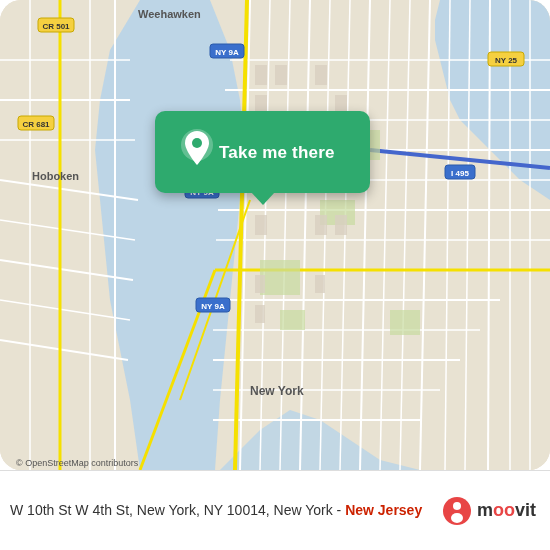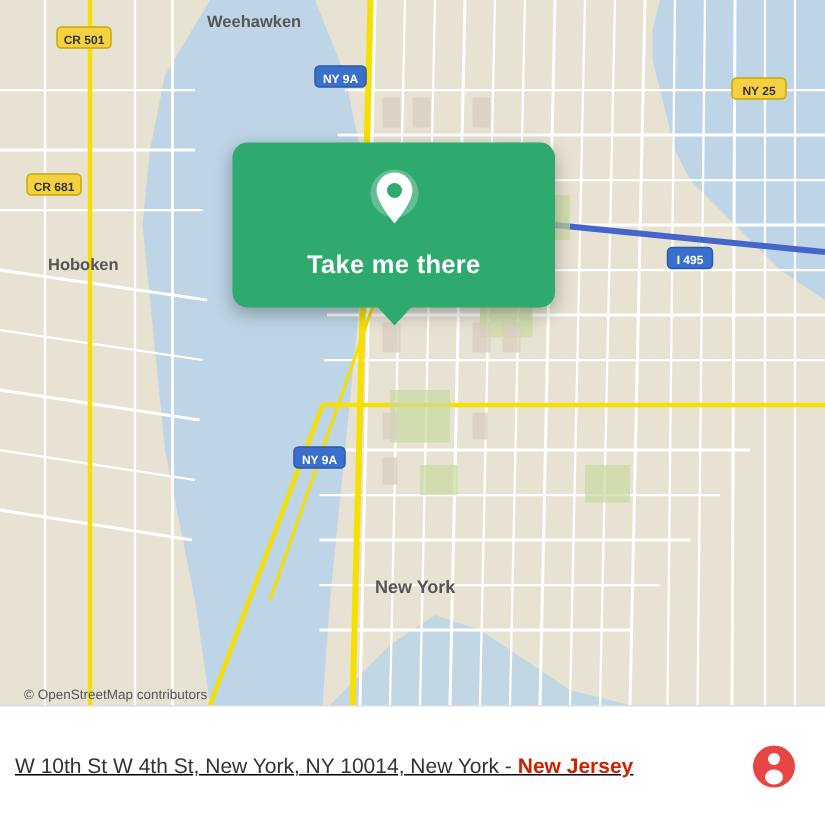--- a/index.html
+++ b/index.html
@@ -10,41 +10,41 @@
       font-family: Arial, sans-serif;
       position: relative;
     }
 
     #map-container {
       width: 550px;
       height: 470px;
       position: relative;
       overflow: hidden;
       background-color: #e8e0d0;
+      border-radius: 21px;
     }
 
     
     #map-svg {
       width: 100%;
       height: 100%;
       position: absolute;
       top: 0; left: 0;
     }
 
     
     #popup-card {
       position: absolute;
-      top: 95px;
+      top: 111px;
       left: 155px;
       width: 215px;
       background: #2eaa6e;
       border-radius: 10px;
       padding: 16px 20px 14px 20px;
       display: flex;
-      flex-direction: column;
       align-items: center;
       box-shadow: 0 4px 12px rgba(0,0,0,0.3);
       z-index: 10;
     }
 
     #popup-card::after {
       content: '';
       position: absolute;
       bottom: -12px;
       left: 50%;
@@ -74,21 +74,20 @@
     
     #info-bar {
       width: 550px;
       height: 80px;
       background: white;
       display: flex;
       align-items: center;
       padding: 0 14px 0 10px;
       border-top: 1px solid #ddd;
       position: relative;
-      text-decoration: underline;
     }
 
     #address-text {
       font-size: 14px;
       color: #333;
       flex: 1;
       line-height: 1.35;
     }
 
     #address-text span.highlight {
@@ -262,14 +261,15 @@
     <span>W 10th St W 4th St, New York, NY 10014, New York -</span>
     <span class="highlight">New Jersey</span>
   </div>
   <div id="moovit-logo">
 
     <svg class="moovit-icon" viewBox="0 0 30 30" xmlns="http://www.w3.org/2000/svg">
       <circle cx="15" cy="15" r="14" fill="#e84545"></circle>
       <circle cx="15" cy="10" r="4" fill="white"></circle>
       <ellipse cx="15" cy="22" rx="6" ry="5" fill="white"></ellipse>
     </svg>
+    <span class="moovit-word">m<span>oo</span>vit</span>
   </div>
 </div>
 
 </body></html>

